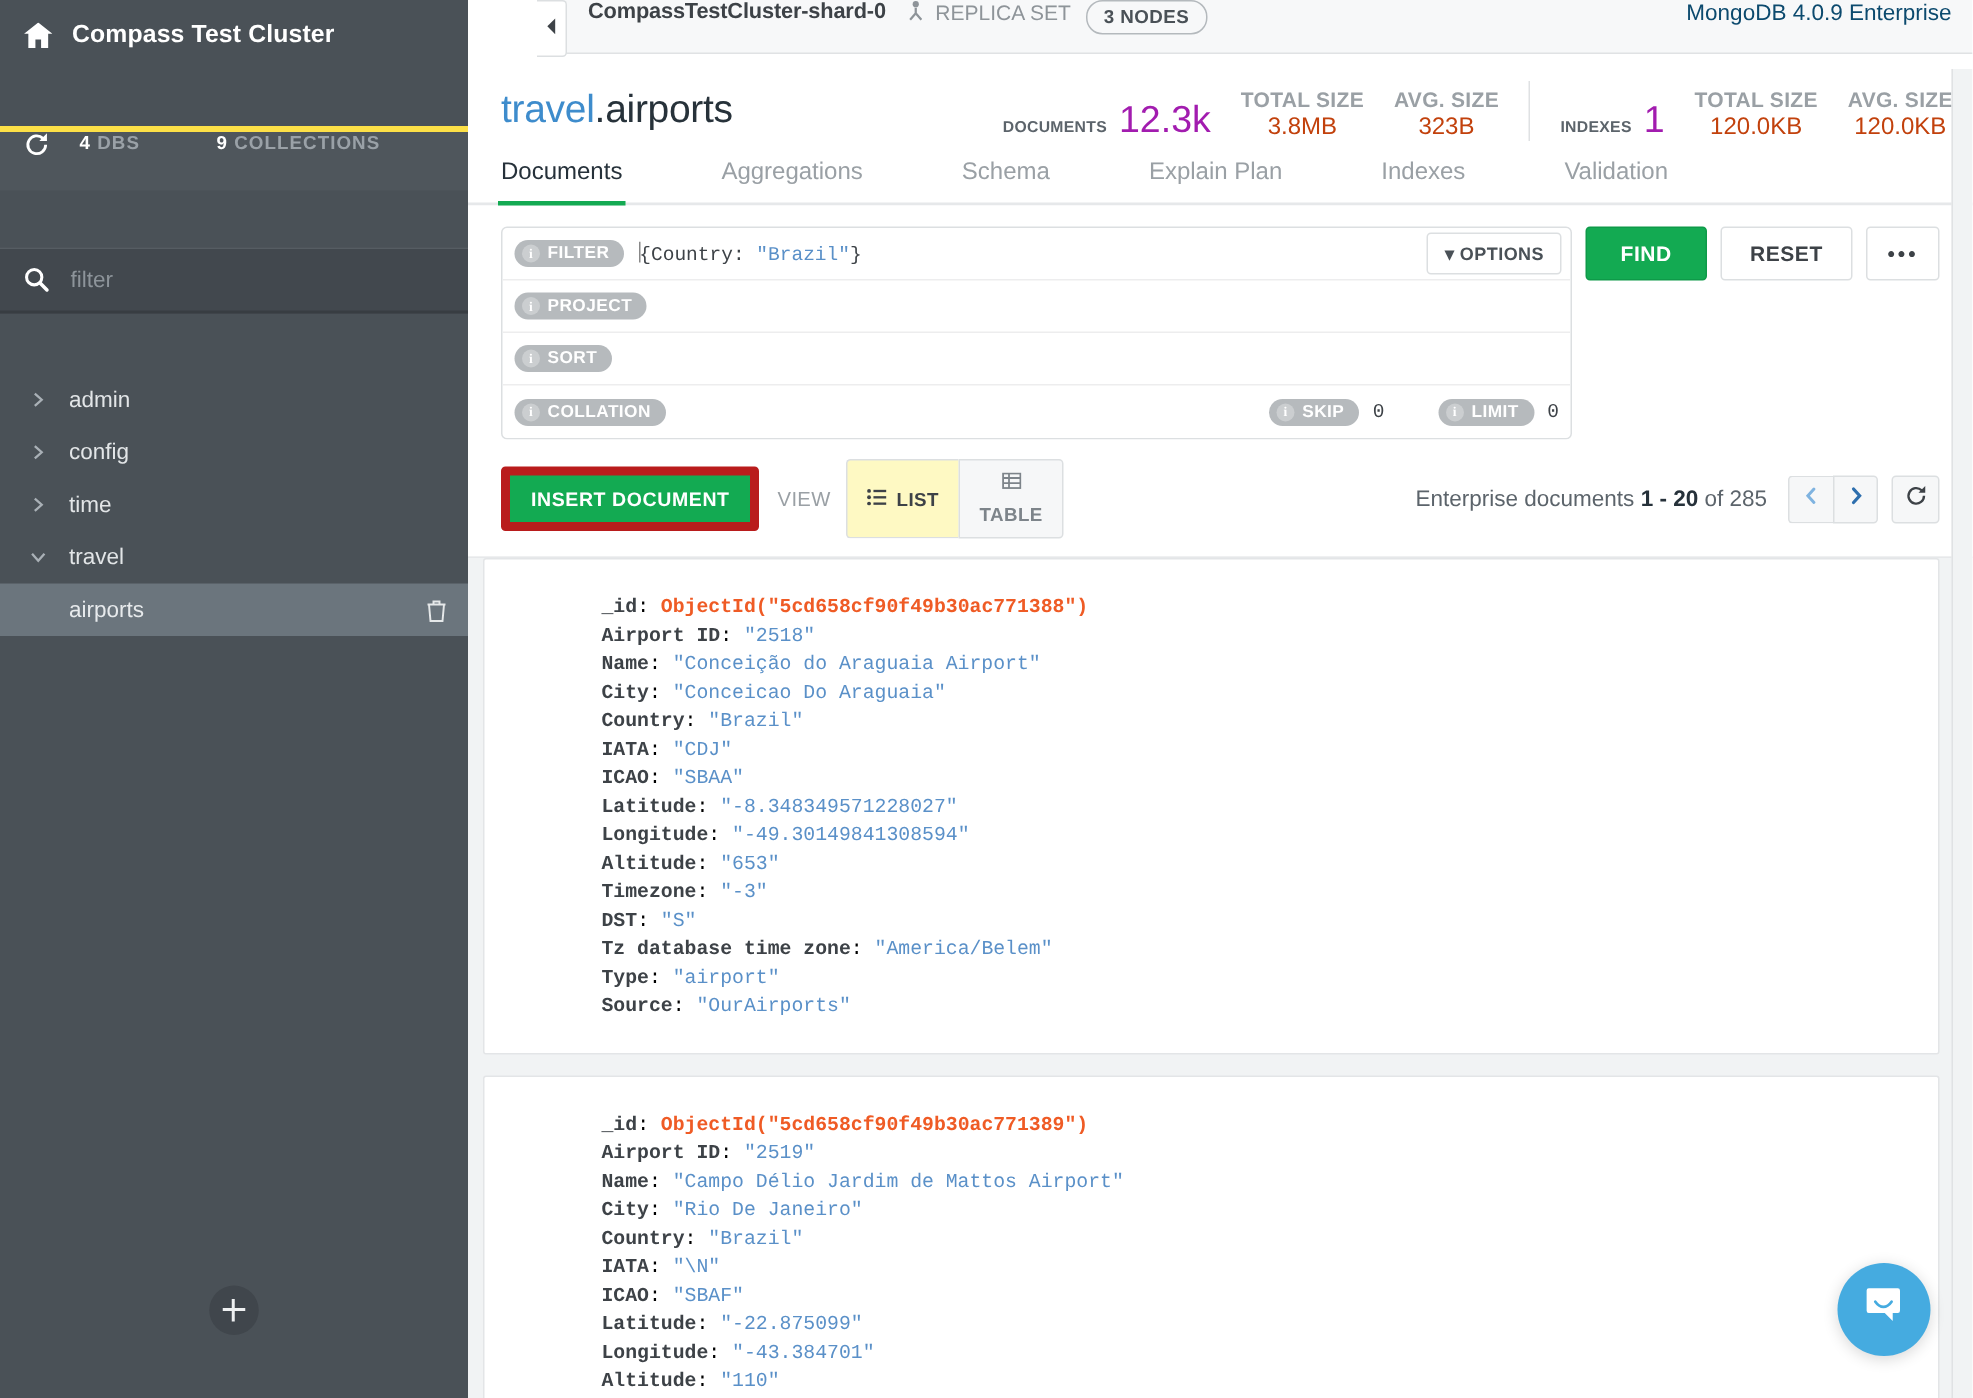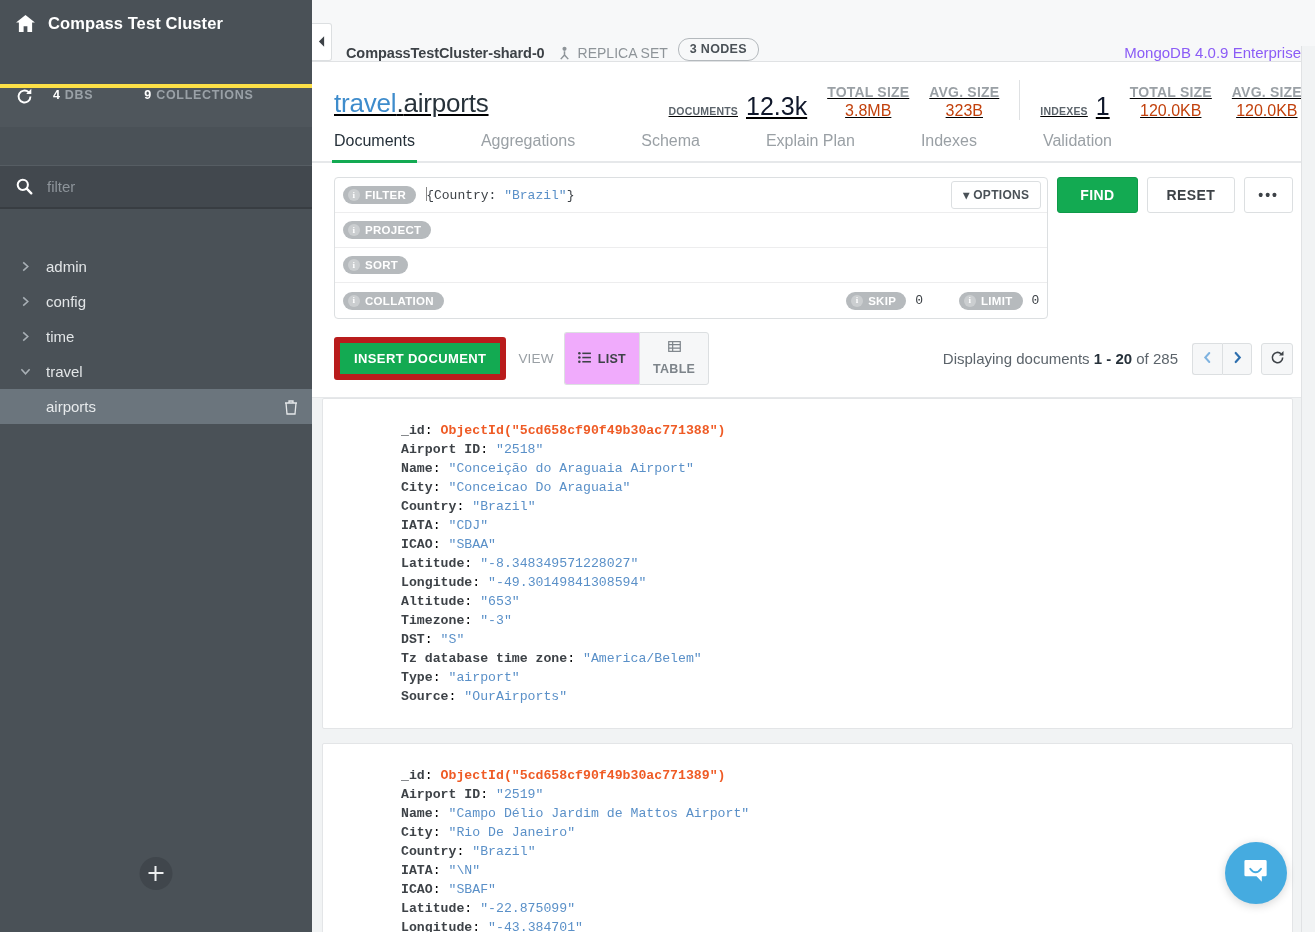--- a/index.html
+++ b/index.html
@@ -71,50 +71,50 @@
   .sb-add .plus:before, .sb-add .plus:after {
     content: ""; position: absolute; background: #eef0f1;
   }
   .sb-add .plus:before { left: 6px; top: 0; width: 2px; height: 15px; }
   .sb-add .plus:after { top: 6px; left: 0; height: 2px; width: 15px; }
 
   
   .main { flex: 1; height: 932px; display: flex; flex-direction: column; background: #fff; position: relative; }
 
   .topbar {
-    height: 62px; background: #f7f8f9; border-bottom: 1px solid #e0e2e4;
-    display: flex; align-items: flex-end; padding-left: 6px; padding-right: 14px; position: relative;
+    height: 36px; background: #f7f8f9; border-bottom: 1px solid #e0e2e4;
+    display: flex; align-items: flex-start; padding-left: 6px; padding-right: 14px; position: relative; margin-left: 46px;
   }
   .collapse-btn {
     width: 20px; height: 38px; background: #fff; border: 1px solid #dcdfe1;
     border-left: 0; border-radius: 0 3px 3px 0;
     display: flex; align-items: center; justify-content: center;
     margin-left: -6px; margin-right: 14px; cursor: pointer;
   }
   .cluster-name { font-size: 14.5px; color: #3d4247; font-weight: bold; letter-spacing: -.1px;}
   .replica-ico { margin-left: 12px; width: 15px; height: 15px; display:block;}
   .replica-label { margin-left: 6px; font-size: 14px; color: #8e9499; }
   .nodes-pill {
     margin-left: 10px; border: 1px solid #b4b9bd; border-radius: 11px;
     padding: 3px 11px 4px; font-size: 12.5px; color: #4a5157; font-weight: bold; letter-spacing: .3px;
   }
-  .version { margin-left: auto; font-size: 15px; color: #8b5cf6; }
+  .version { margin-left: auto; font-size: 15px; color: #0c4a6e; }
 
   .coll-header {
-    padding: 14px 0 0 22px; display: flex; align-items: flex-end; position: relative; text-decoration: underline;
+    padding: 14px 0 0 22px; display: flex; align-items: center; position: relative;
   }
   .ns-title { font-size: 26px; color: #27323a; letter-spacing: -.2px; line-height: 34px;}
   .ns-title .db { color: #3e8ccc; }
   .stats-group { display: flex; align-items: flex-end; margin-left: 180px; padding-top: 4px;}
   .stat-block { display: flex; align-items: baseline; }
   .stat-cap {
     font-size: 10.5px; font-weight: bold; color: #5c646b; letter-spacing: .2px;
     text-transform: uppercase;
   }
-  .stat-big { font-size: 25px; color: #0f172a; margin-left: 8px; line-height: 28px; font-weight: 400;}
+  .stat-big { font-size: 25px; color: #a21caf; margin-left: 8px; line-height: 28px; font-weight: 400;}
   .stat-col { display: flex; flex-direction: column; align-items: center; margin-left: 20px; }
   .stat-col .cap { font-size: 14px; font-weight: bold; color: #9aa0a5; letter-spacing: .2px; }
   .stat-col .val { font-size: 16px; color: #c2410c; margin-top: 2px; }
   .stat-divider { width: 1px; height: 40px; background: #dfe1e3; margin: 0 20px; align-self: flex-start; }
 
   .tabs { display: flex; padding-left: 22px; margin-top: 12px; border-bottom: 2px solid #e6e8ea; }
   .tab {
     font-size: 16px; color: #9aa0a5; padding: 0 0 11px; margin-right: 66px;
     cursor: pointer; position: relative;
   }
@@ -175,21 +175,21 @@
     background: #13aa52; border: 6px solid #b91c1c; border-radius: 3px; color: #fff;
     font-size: 13px; font-weight: bold; letter-spacing: .4px; padding: 8px 14px; cursor: pointer;
   }
   .view-label { font-size: 13.5px; color: #9aa0a5; margin: 0 10px 0 12px; letter-spacing: .2px;}
   .seg { display: flex; }
   .seg-btn {
     display: flex; align-items: center; gap: 7px; border: 1px solid #dcdfe1;
     background: #f6f7f8; color: #7d848a; font-size: 12.5px; font-weight: bold; letter-spacing: .3px;
     padding: 8px 13px; cursor: pointer;
   }
-  .seg-btn.active { background: #f0abfc; color: #3d4247; }
+  .seg-btn.active { background: #fef9c3; color: #3d4247; }
   .seg-btn:first-child { border-radius: 3px 0 0 3px; border-right: 0;}
   .seg-btn:last-child { border-radius: 0 3px 3px 0; flex-direction: column; }
   .displaying {
     margin-left: auto; font-size: 15px; color: #5c646b; display: flex; align-items: center;
   }
   .displaying b { color: #26313a; }
   .pager { display: flex; margin-left: 14px; }
   .pg {
     width: 30px; height: 32px; border: 1px solid #dcdfe1; background: #f6f7f8;
     display: flex; align-items: center; justify-content: center; cursor: pointer;
@@ -476,21 +476,21 @@
                   <rect x="0.7" y="0.7" width="12.6" height="10.6"></rect>
                   <path d="M0.7 4h12.6M0.7 7.8h12.6M5 0.7v10.6"></path>
                 </g>
               </svg>
           </span>
           <span>TABLE</span>
         </div>
       </div>
 
       <div class="displaying">
-        <span>Displaying documents</span>&nbsp;<b>1 - 20</b>&nbsp;<span>of</span>&nbsp;<span>285</span>
+        <span>Enterprise documents</span>&nbsp;<b>1 - 20</b>&nbsp;<span>of</span>&nbsp;<span>285</span>
         <div class="pager">
           <div class="pg">
             <span>
               <svg viewBox="0 0 10 14" width="9" height="13">
                   <path fill="none" stroke="#7fb3e0" stroke-width="2.2" stroke-linecap="round" d="M7 2L2.5 7 7 12"></path>
                 </svg>
             </span>
           </div>
           <div class="pg">
             <span>

